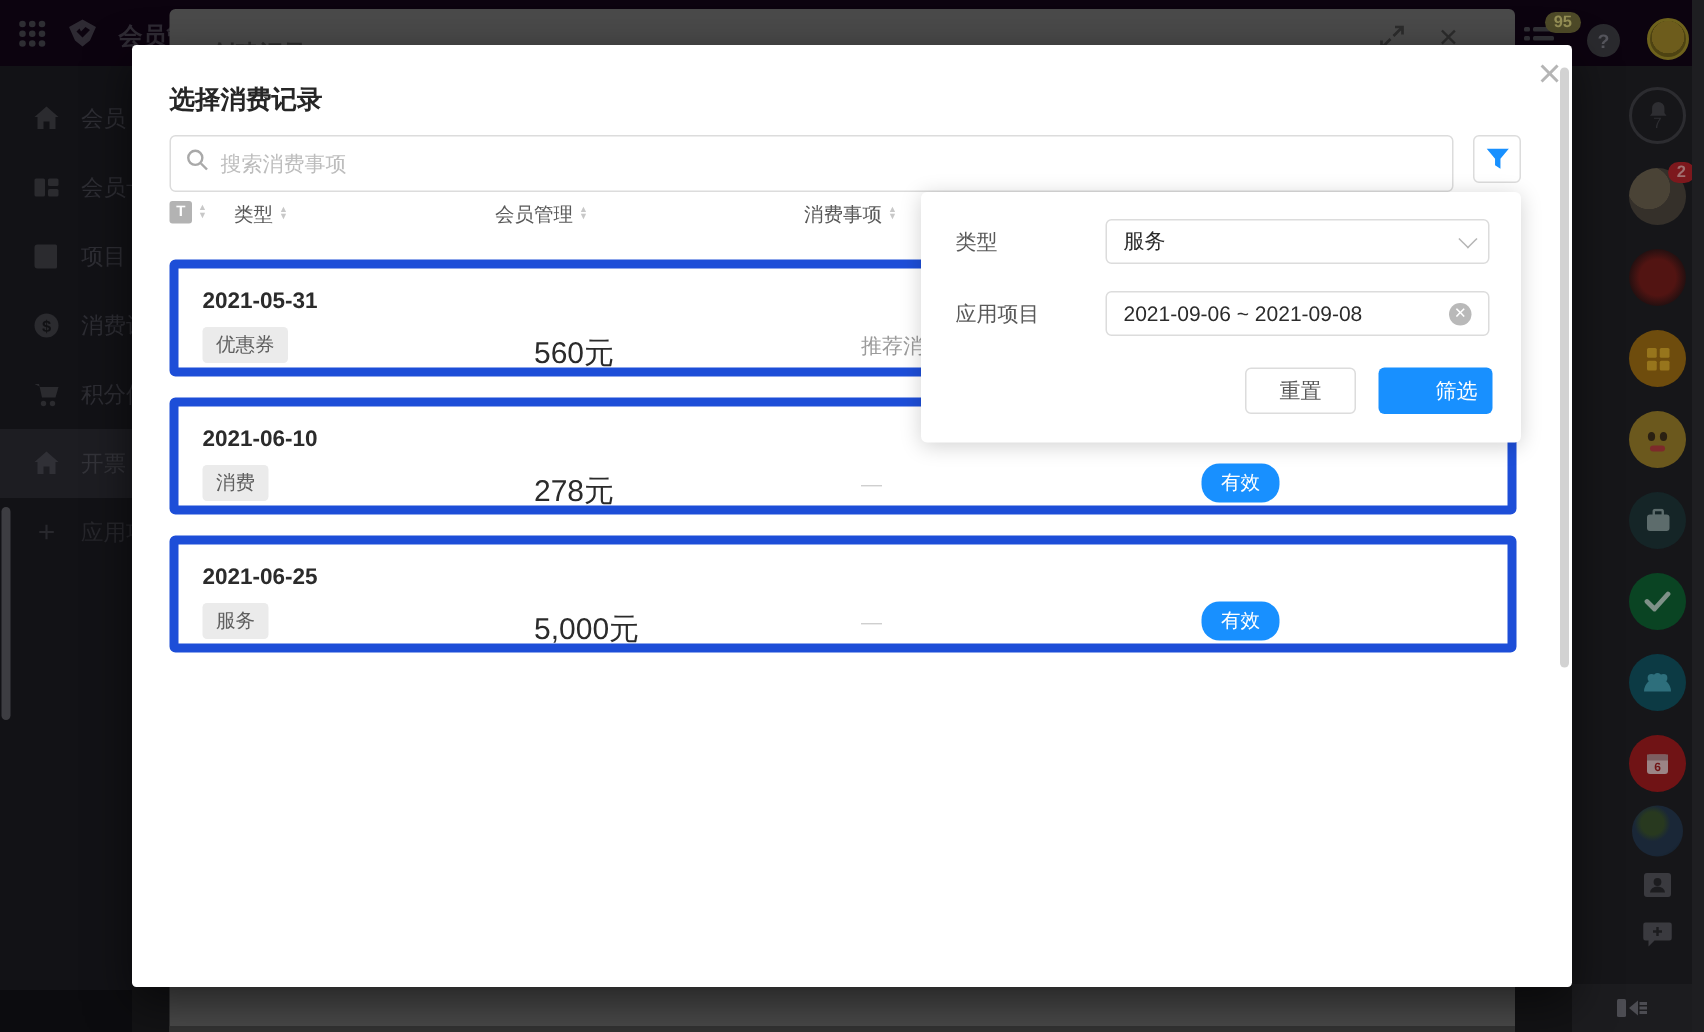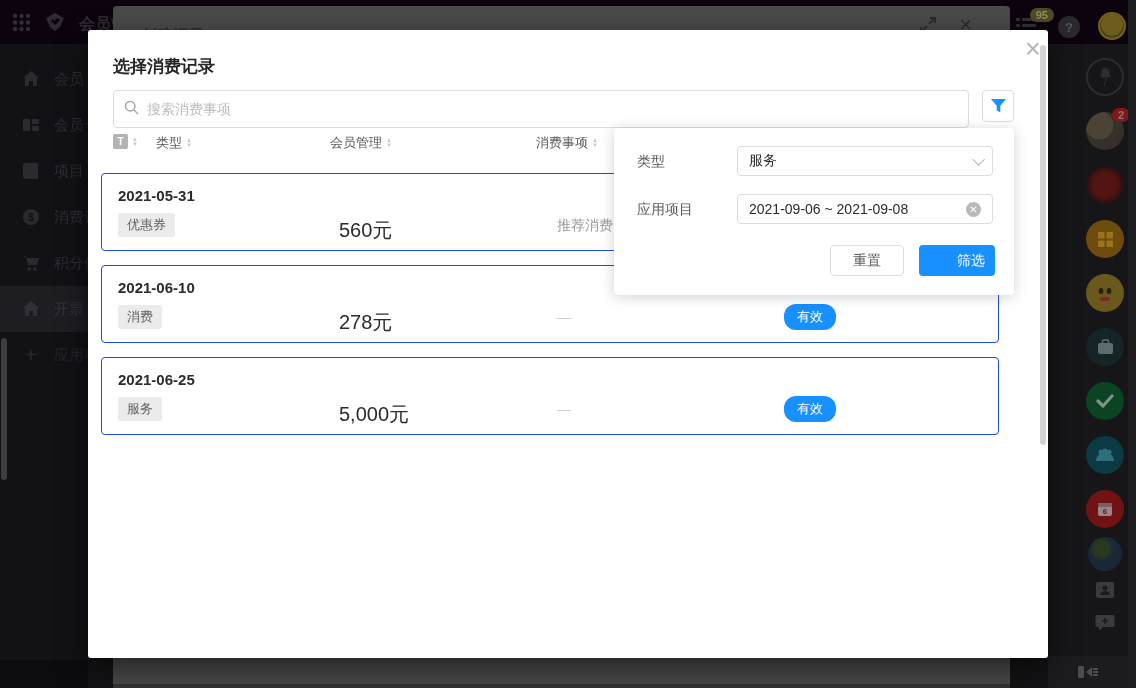--- a/index.html
+++ b/index.html
@@ -58,21 +58,21 @@
   .search-wrap { position:absolute; left:25px; top:60px; width:856px; height:38px; border:1px solid #dcdcdc; border-radius:4px; background:#fff; display:flex; align-items:center; padding:0 10px; gap:8px; }
   .search-input { border:none; outline:none; flex:1; font-size:14px; color:#333; font-family:"Liberation Sans", sans-serif; }
   .search-input::placeholder { color:#bdbdbd; }
   .filter-btn { position:absolute; left:894px; top:60px; width:32px; height:32px; border:1px solid #dcdcdc; border-radius:4px; background:#fff; display:flex; align-items:center; justify-content:center; cursor:pointer; }
 
   .thead { position:absolute; left:0; top:104px; width:960px; height:22px; font-size:13px; color:#595959; }
   .th { position:absolute; display:flex; align-items:center; gap:4px; cursor:pointer; }
   .t-chip { width:15px; height:15px; background:#b3b3b3; border-radius:2px; color:#fff; font-size:10px; font-weight:bold; display:flex; align-items:center; justify-content:center; }
   .caret { display:flex; flex-direction:column; color:#c8c8c8; font-size:6px; line-height:5px; }
 
-  .card { position:absolute; left:13px; width:898px; height:78px; background:#fff; border:1px solid #1d4ed8; border-radius:4px; cursor:pointer; }
+  .card { position:absolute; left:25px; width:898px; height:78px; background:#fff; border:6px solid #1d4ed8; border-radius:4px; cursor:pointer; }
   .card-date { position:absolute; left:16px; top:13px; font-size:15px; font-weight:bold; color:#2b2b2b; }
   .card-tag { position:absolute; left:16px; top:39px; background:#ebebeb; border-radius:3px; padding:3px 9px; font-size:13px; color:#5f5f5f; }
   .card-amount { position:absolute; left:237px; top:43px; font-size:20px; color:#2b2b2b; }
   .card-item { position:absolute; left:455px; top:43px; font-size:14px; color:#9b9b9b; white-space:nowrap; }
   .card-item.dash { color:#cfcfcf; }
   .card-badge { position:absolute; left:682px; top:38px; background:#1890ff; color:#fff; font-size:13px; border-radius:12px; padding:4px 13px; }
 
   
   .popup { position:absolute; left:614px; top:128px; width:400px; height:167px; background:#fff; border-radius:4px; box-shadow:0 2px 14px rgba(0,0,0,.18); z-index:20; }
   .pp-label { position:absolute; left:23px; font-size:14px; color:#595959; }

